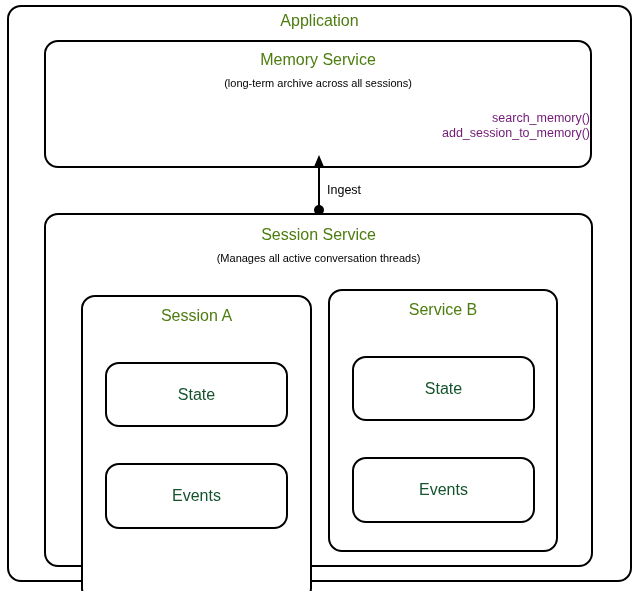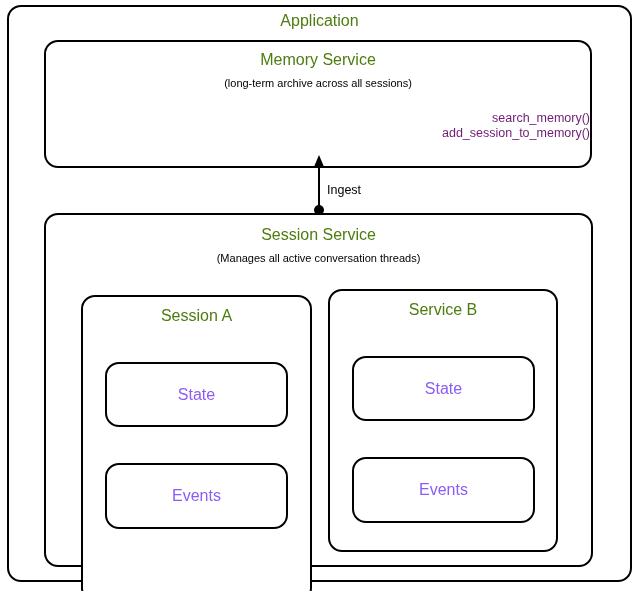--- a/index.html
+++ b/index.html
@@ -75,21 +75,21 @@
     width: 183px;
     border: 2px solid #000000;
     border-radius: 14px;
     background: #ffffff;
     display: flex;
     align-items: center;
     justify-content: center;
   }
   .state-box { top: 65px; height: 65px; }
   .events-box { top: 166px; height: 66px; justify-content: center; }
-  .leaf-label { font-size: 16px; color: #8b5cf6; white-space: nowrap; }
+  .leaf-label { font-size: 16px; color: #14532d; white-space: nowrap; }
 </style>
 </head>
 <body>
 
 <div class="canvas">
 
   <div class="box app-box">
     <div class="title app-title">Application</div>
 
     <div class="box memory-box">

